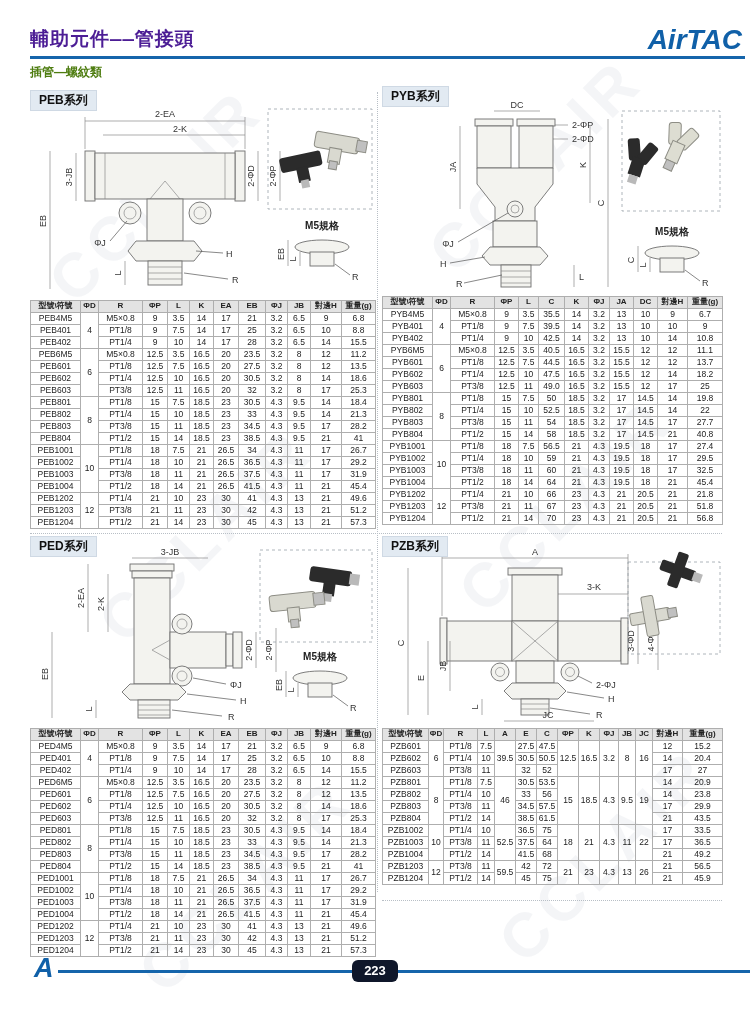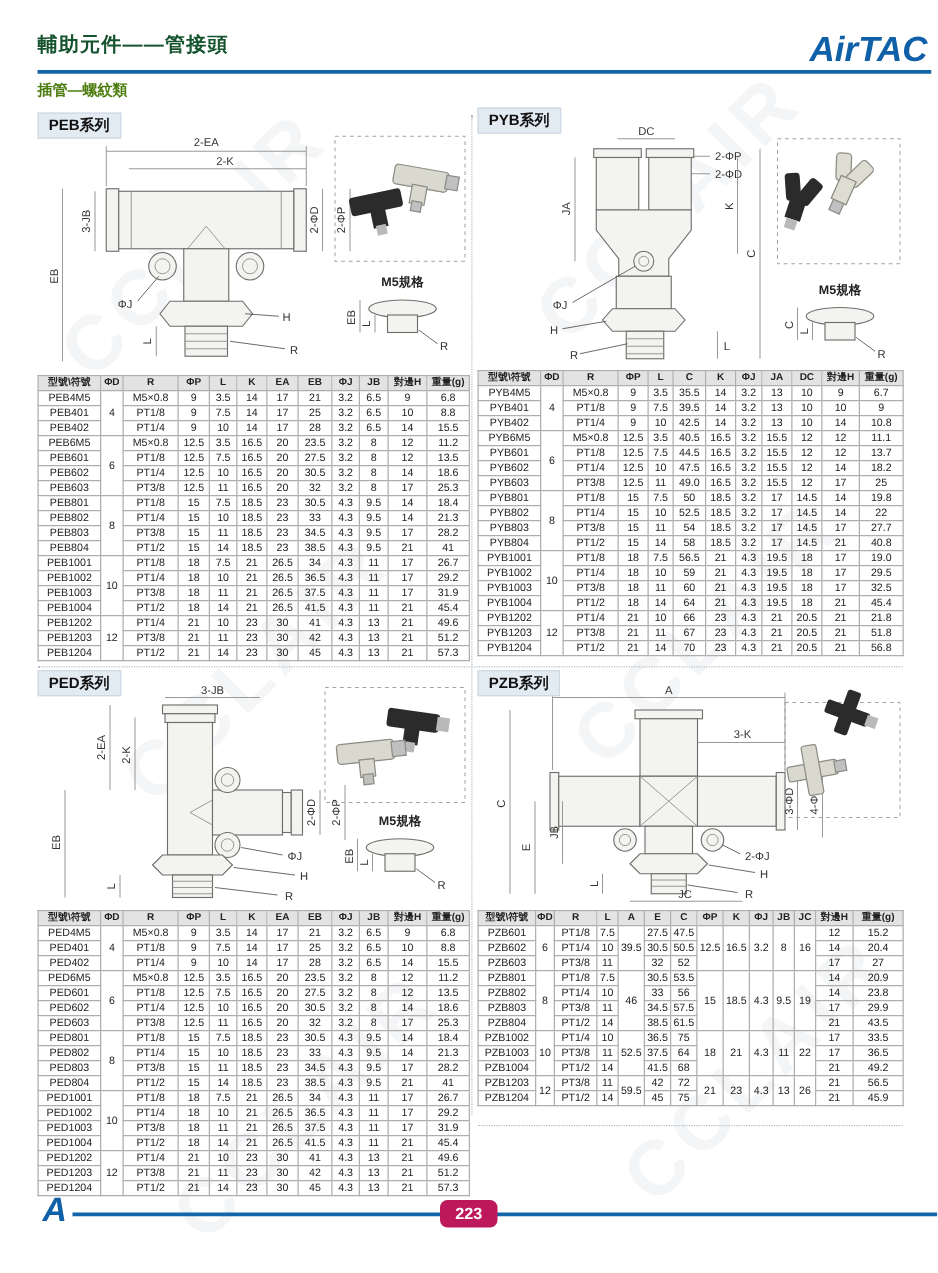--- a/index.html
+++ b/index.html
@@ -1,21 +1,21 @@
 <!DOCTYPE html>
 <html><head>
 <meta charset="utf-8">
 <style>
   html,body{margin:0;padding:0;background:#fff;}
   .page{position:relative;width:750px;height:1018px;background:#fff;overflow:hidden;
         font-family:"Liberation Sans",sans-serif;color:#222;}
   .watermark{position:absolute;font-size:62px;font-weight:bold;letter-spacing:6px;
         color:rgba(185,195,205,0.16);transform:rotate(-45deg);pointer-events:none;white-space:nowrap;}
   
-  .page-title{position:absolute;left:30px;top:26px;font-size:16px;font-weight:bold;color:#14532d;letter-spacing:1px;}
+  .page-title{position:absolute;left:30px;top:26px;font-size:19px;font-weight:bold;color:#4c1d95;letter-spacing:1px;font-family:Liberation Mono, monospace;}
   .brand{position:absolute;right:8px;top:24px;font-size:28px;font-weight:bold;font-style:italic;
         color:#1060a8;letter-spacing:0px;}
   .title-rule{position:absolute;left:30px;right:5px;top:56px;height:3px;background:#1565ab;}
   .subtitle{position:absolute;left:30px;top:64px;font-size:12px;font-weight:bold;color:#4d7c0f;}
   
   .quad{position:absolute;}
   .q1{left:30px;top:90px;width:345px;height:448px;}
   .q2{left:382px;top:86px;width:340px;height:448px;}
   .q3{left:30px;top:536px;width:345px;height:430px;}
   .q4{left:382px;top:536px;width:340px;height:430px;}
@@ -29,21 +29,21 @@
   .spec-table th{background:#e3e3e3;font-weight:bold;font-size:8px;height:15px;}
   .spec-table th,.spec-table td{border:1px solid #aeaeae;text-align:center;padding:0;
         height:11px;line-height:1.05;white-space:nowrap;overflow:hidden;}
   
   .vsep{position:absolute;left:377px;top:92px;height:800px;border-left:1px dotted #b8bfc6;}
   .hsep1{position:absolute;left:30px;top:533px;width:692px;border-top:1px dotted #b8bfc6;}
   .hsep2{position:absolute;left:382px;top:900px;width:340px;border-top:1px dotted #b8bfc6;}
   
   .footer-line{position:absolute;left:58px;right:0;top:970px;height:3px;background:#1565ab;}
   .footer-logo{position:absolute;left:34px;top:953px;font-size:27px;font-weight:bold;font-style:italic;color:#1060a8;}
-  .page-badge{position:absolute;left:352px;top:960px;width:46px;height:22px;background:#be185d;
+  .page-badge{position:absolute;left:352px;top:960px;width:46px;height:22px;background:#0f172a;
         color:#fff;border-radius:6px;text-align:center;line-height:22px;font-size:13px;font-weight:bold;}
   
   svg text{font-family:"Liberation Sans",sans-serif;}
   .dimt{font-size:9px;fill:#333;}
   .m5t{font-size:10px;font-weight:bold;fill:#222;}
   .bodyshape{fill:#f3f3ef;stroke:#6e6e6e;stroke-width:0.9;}
   .dimline{stroke:#8a8a8a;stroke-width:0.7;fill:none;}
   .leader{stroke:#555;stroke-width:0.7;fill:none;}
   .photobox{fill:none;stroke:#9aa2aa;stroke-width:0.8;stroke-dasharray:3,3;}
 </style>
@@ -667,21 +667,21 @@
             <td rowspan="4">10</td>
             <td>PT1/8</td>
             <td>18</td>
             <td>7.5</td>
             <td>56.5</td>
             <td>21</td>
             <td>4.3</td>
             <td>19.5</td>
             <td>18</td>
             <td>17</td>
-            <td>19.0</td>
+            <td>27.4</td>
           </tr>
           <tr>
             <td>PYB1002</td>
             <td>PT1/4</td>
             <td>18</td>
             <td>10</td>
             <td>59</td>
             <td>21</td>
             <td>4.3</td>
             <td>19.5</td>

